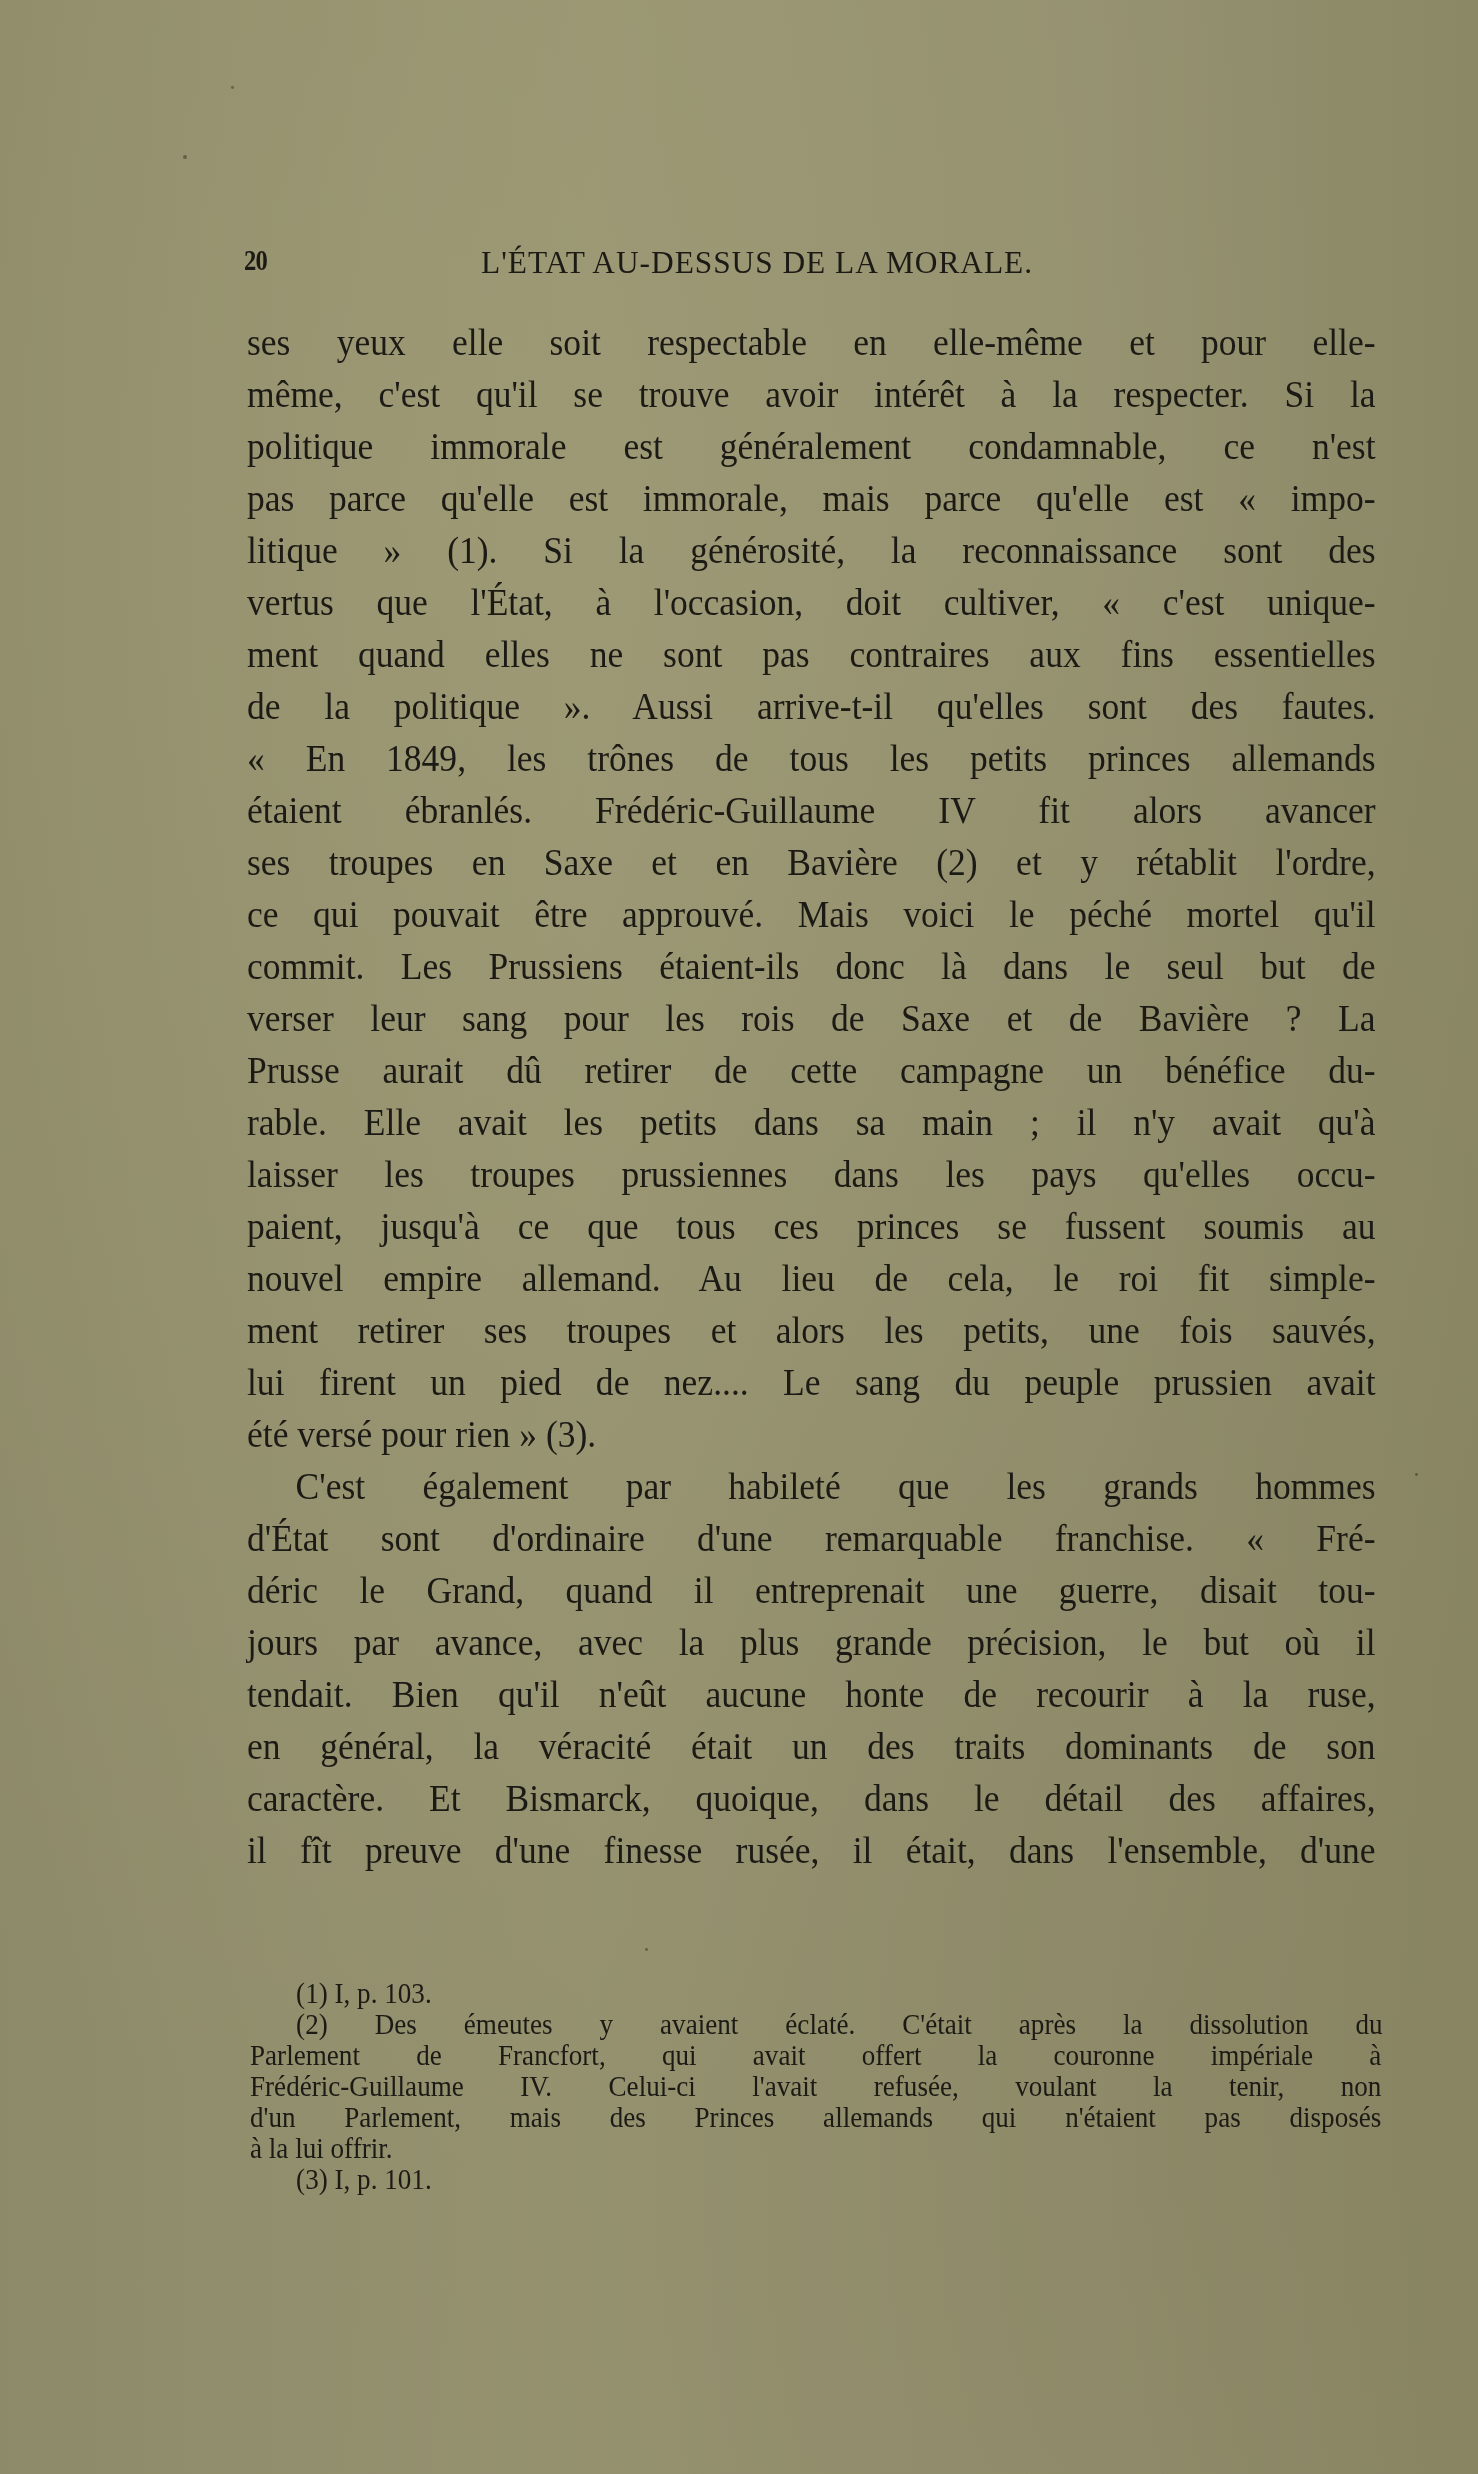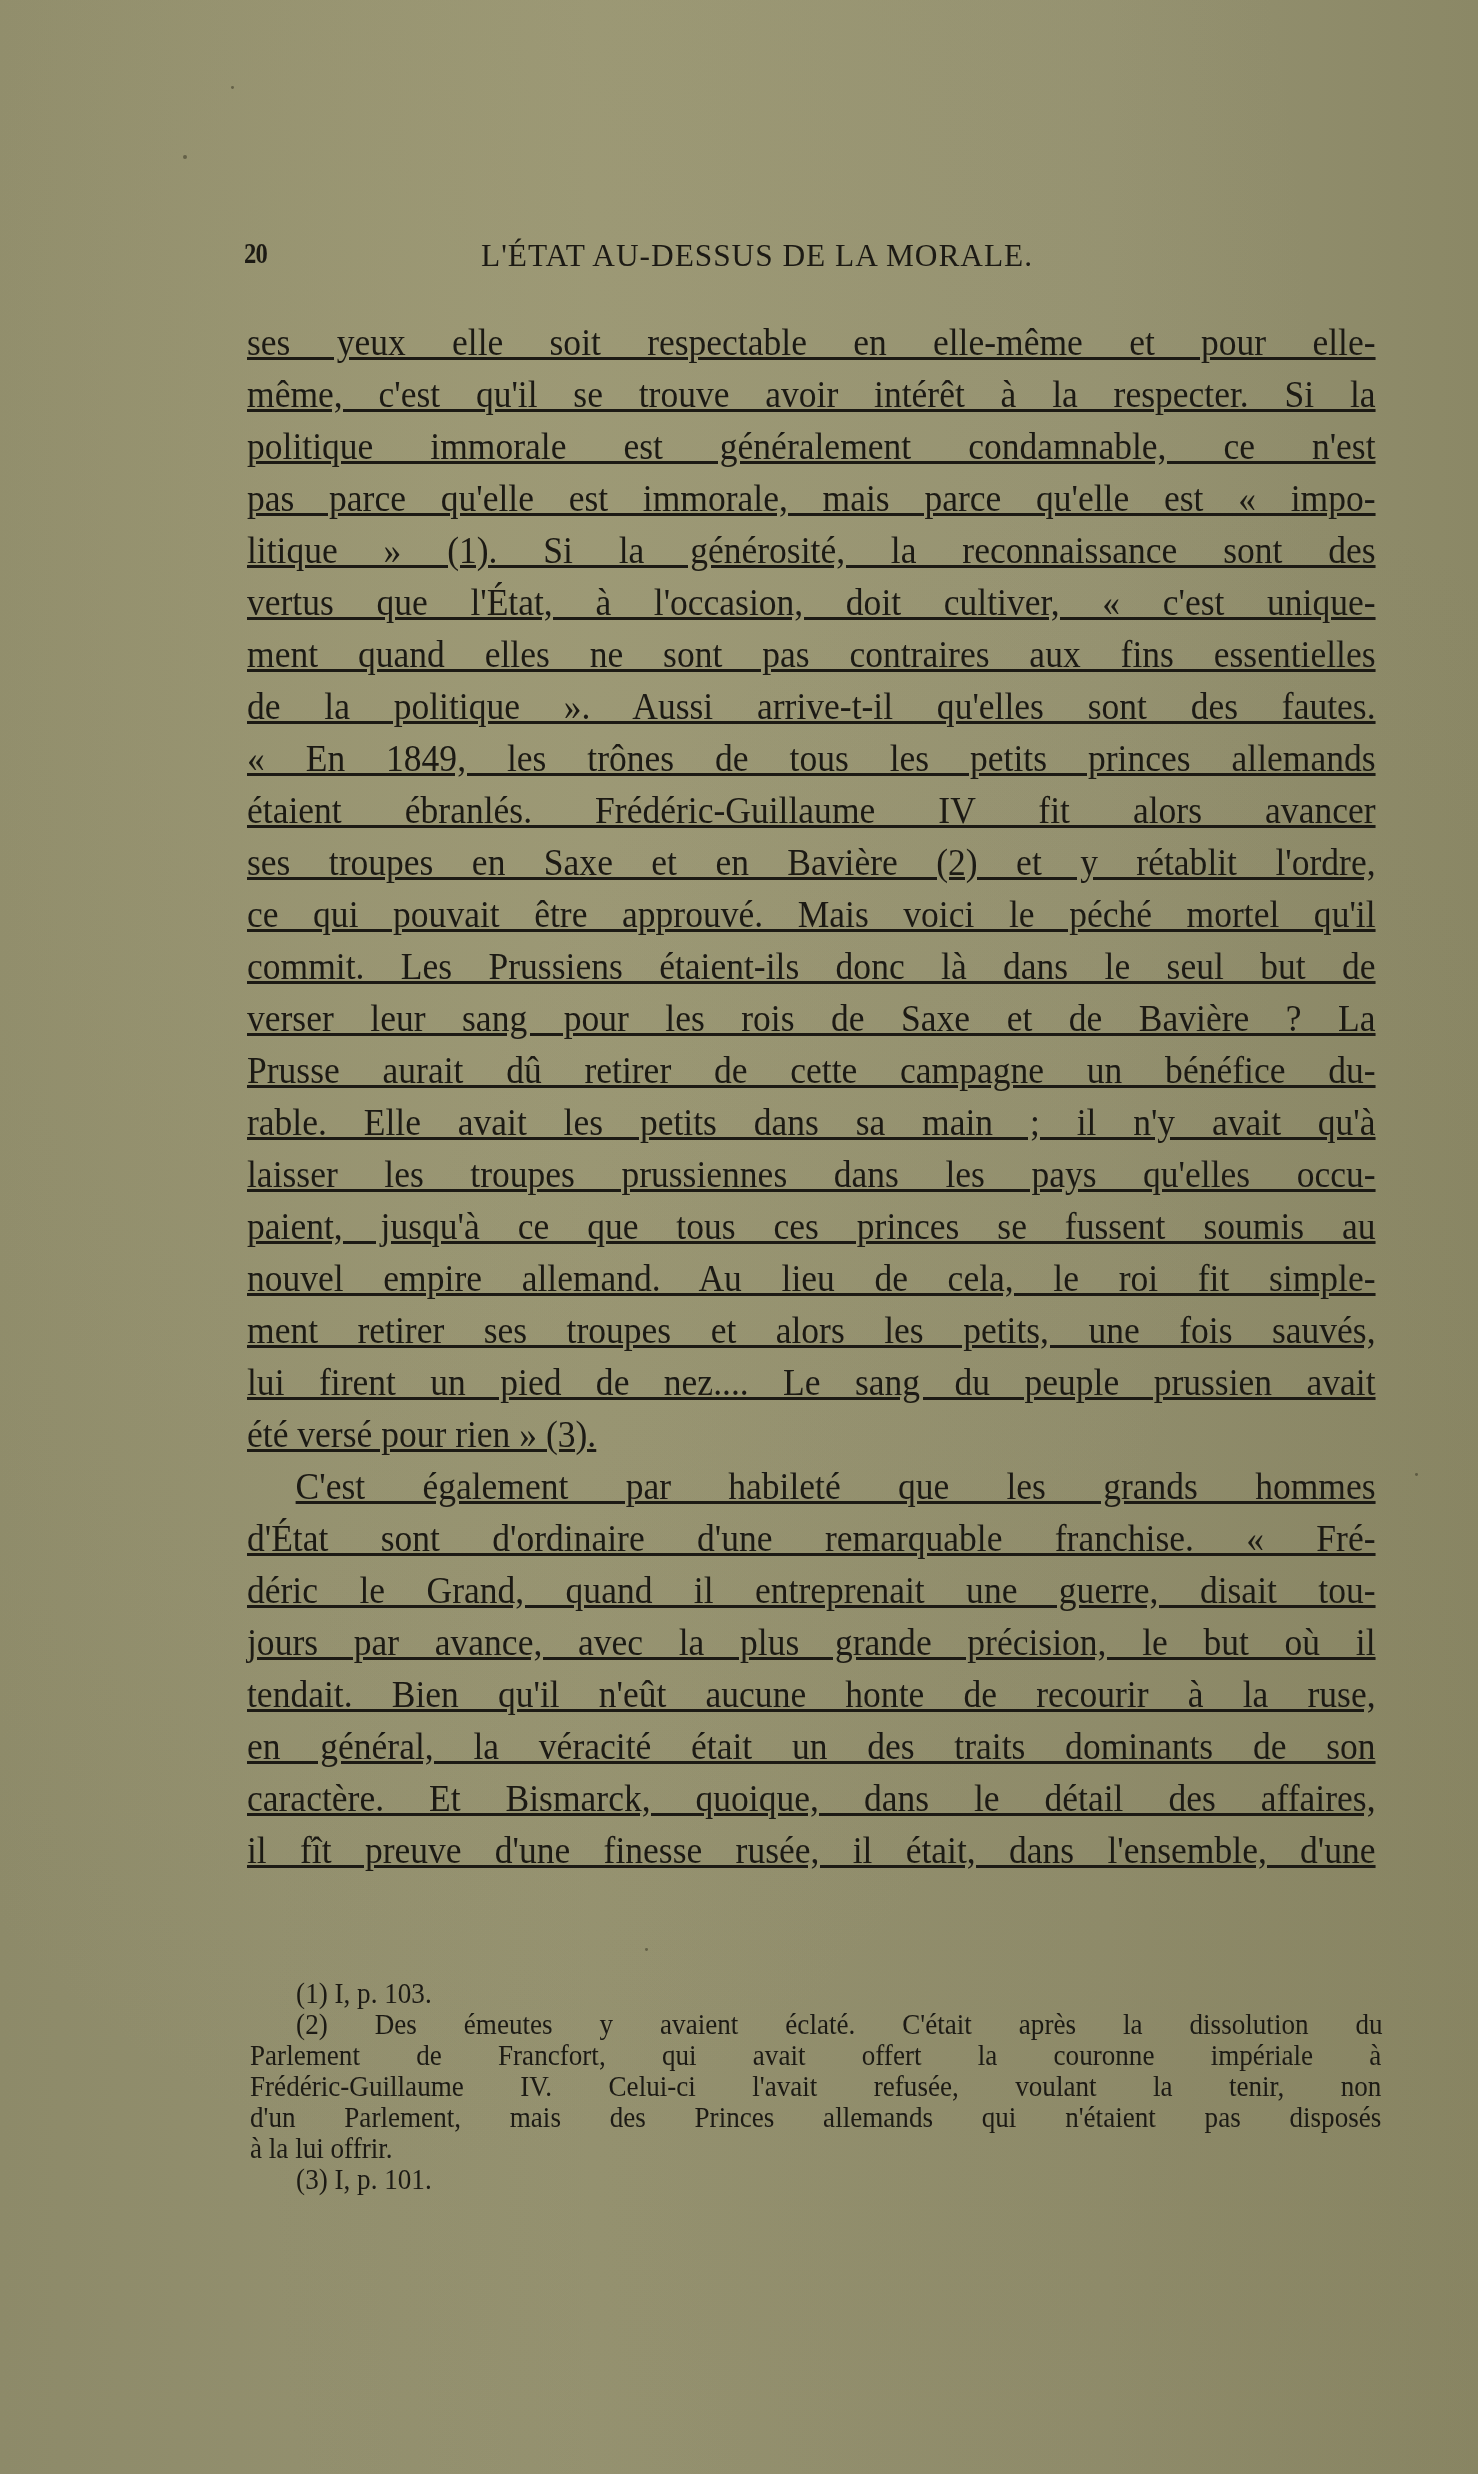--- a/index.html
+++ b/index.html
@@ -20,21 +20,21 @@
     color: #1c1a14;
   }
   .page {
     position: absolute;
     left: 0; top: 0;
     width: 1478px; height: 2475px;
   }
   .running-head {
     position: absolute;
     left: 244px;
-    top: 237px;
+    top: 244px;
     width: 1128px;
     height: 38px;
     text-decoration: underline;
   }
   .page-number {
     position: absolute;
     left: 0;
     top: 0;
     font-family: "Liberation Serif", serif;
     font-weight: bold;
@@ -52,21 +52,20 @@
     letter-spacing: 1px;
     transform: scaleX(0.98);
     transform-origin: left top;
     white-space: nowrap;
   }
   .body-text {
     position: absolute;
     left: 247px;
     top: 316px;
     width: 1128px;
-    text-decoration: underline;
   }
   .line {
     display: block;
     height: 52px;
     line-height: 52px;
     font-family: "Liberation Serif", serif;
     font-size: 38px;
     white-space: nowrap;
     text-align: justify;
     text-align-last: justify;

